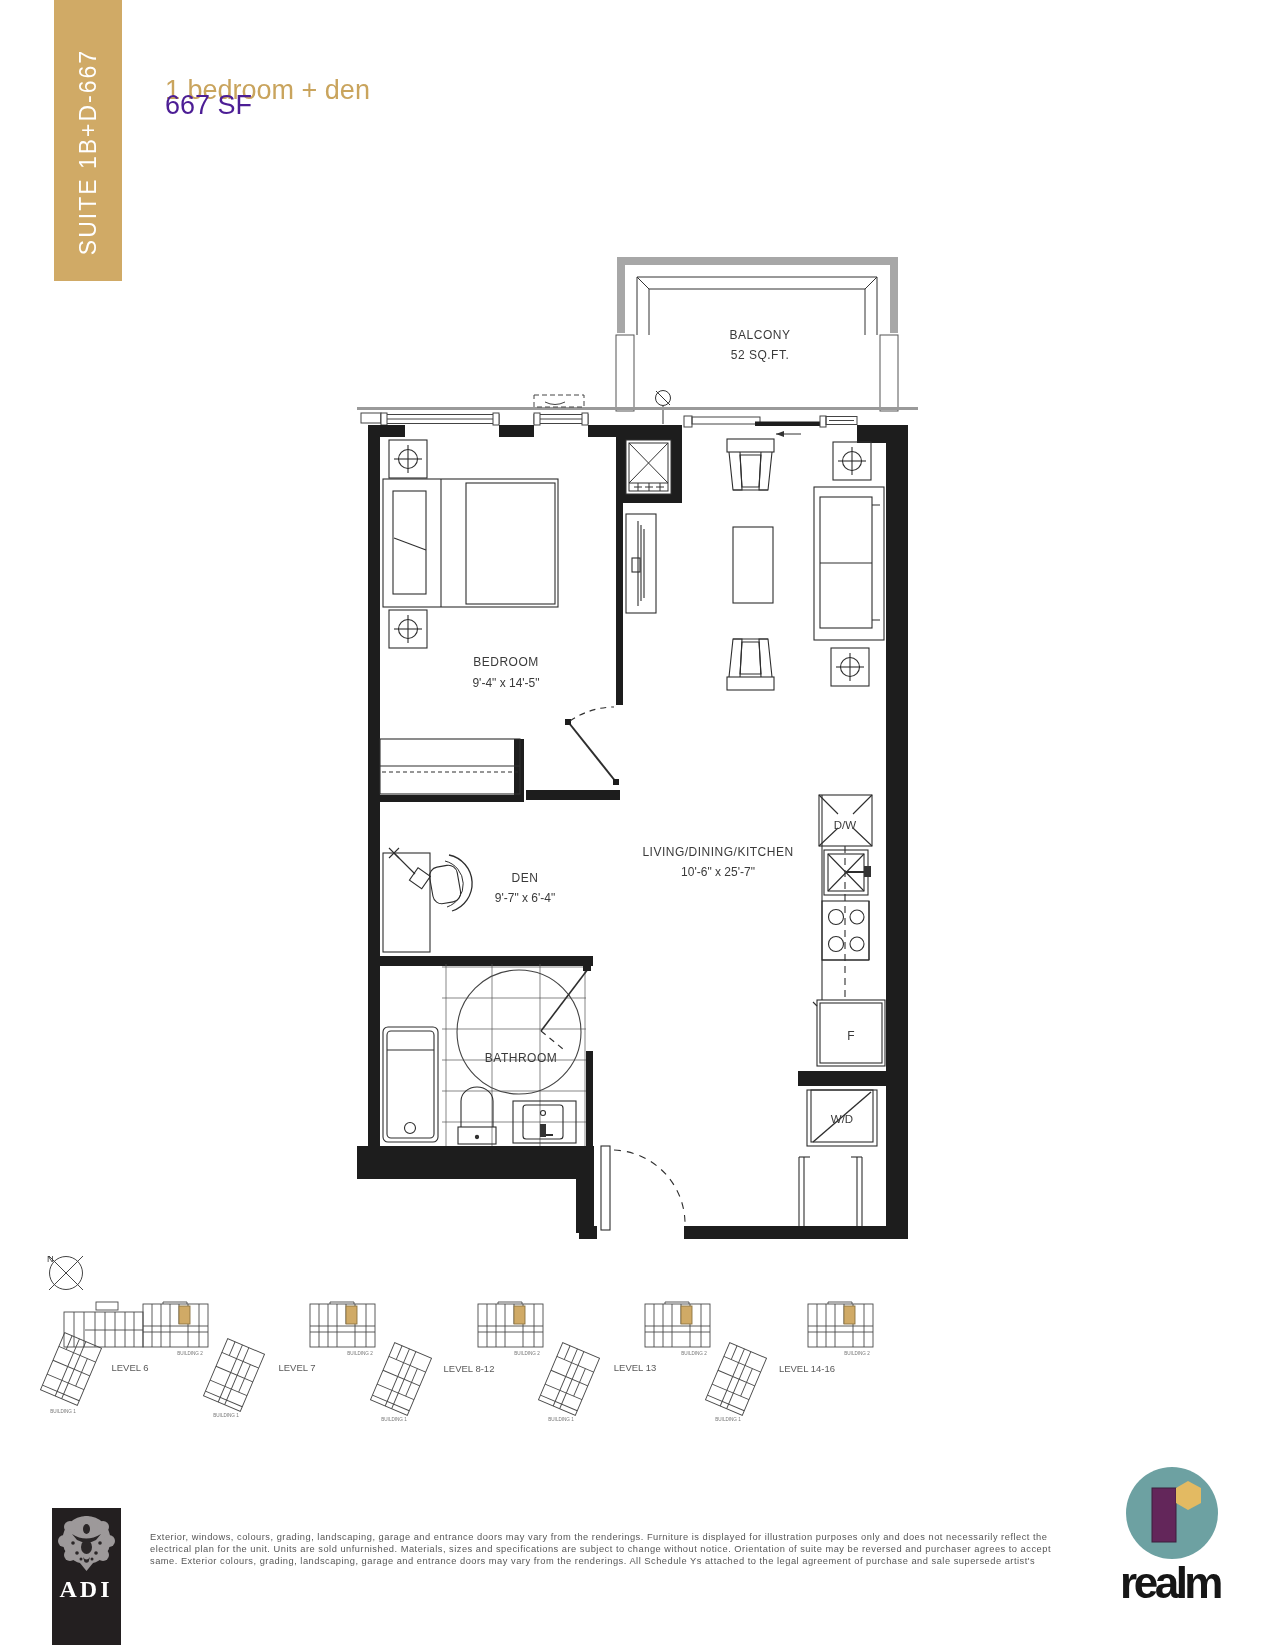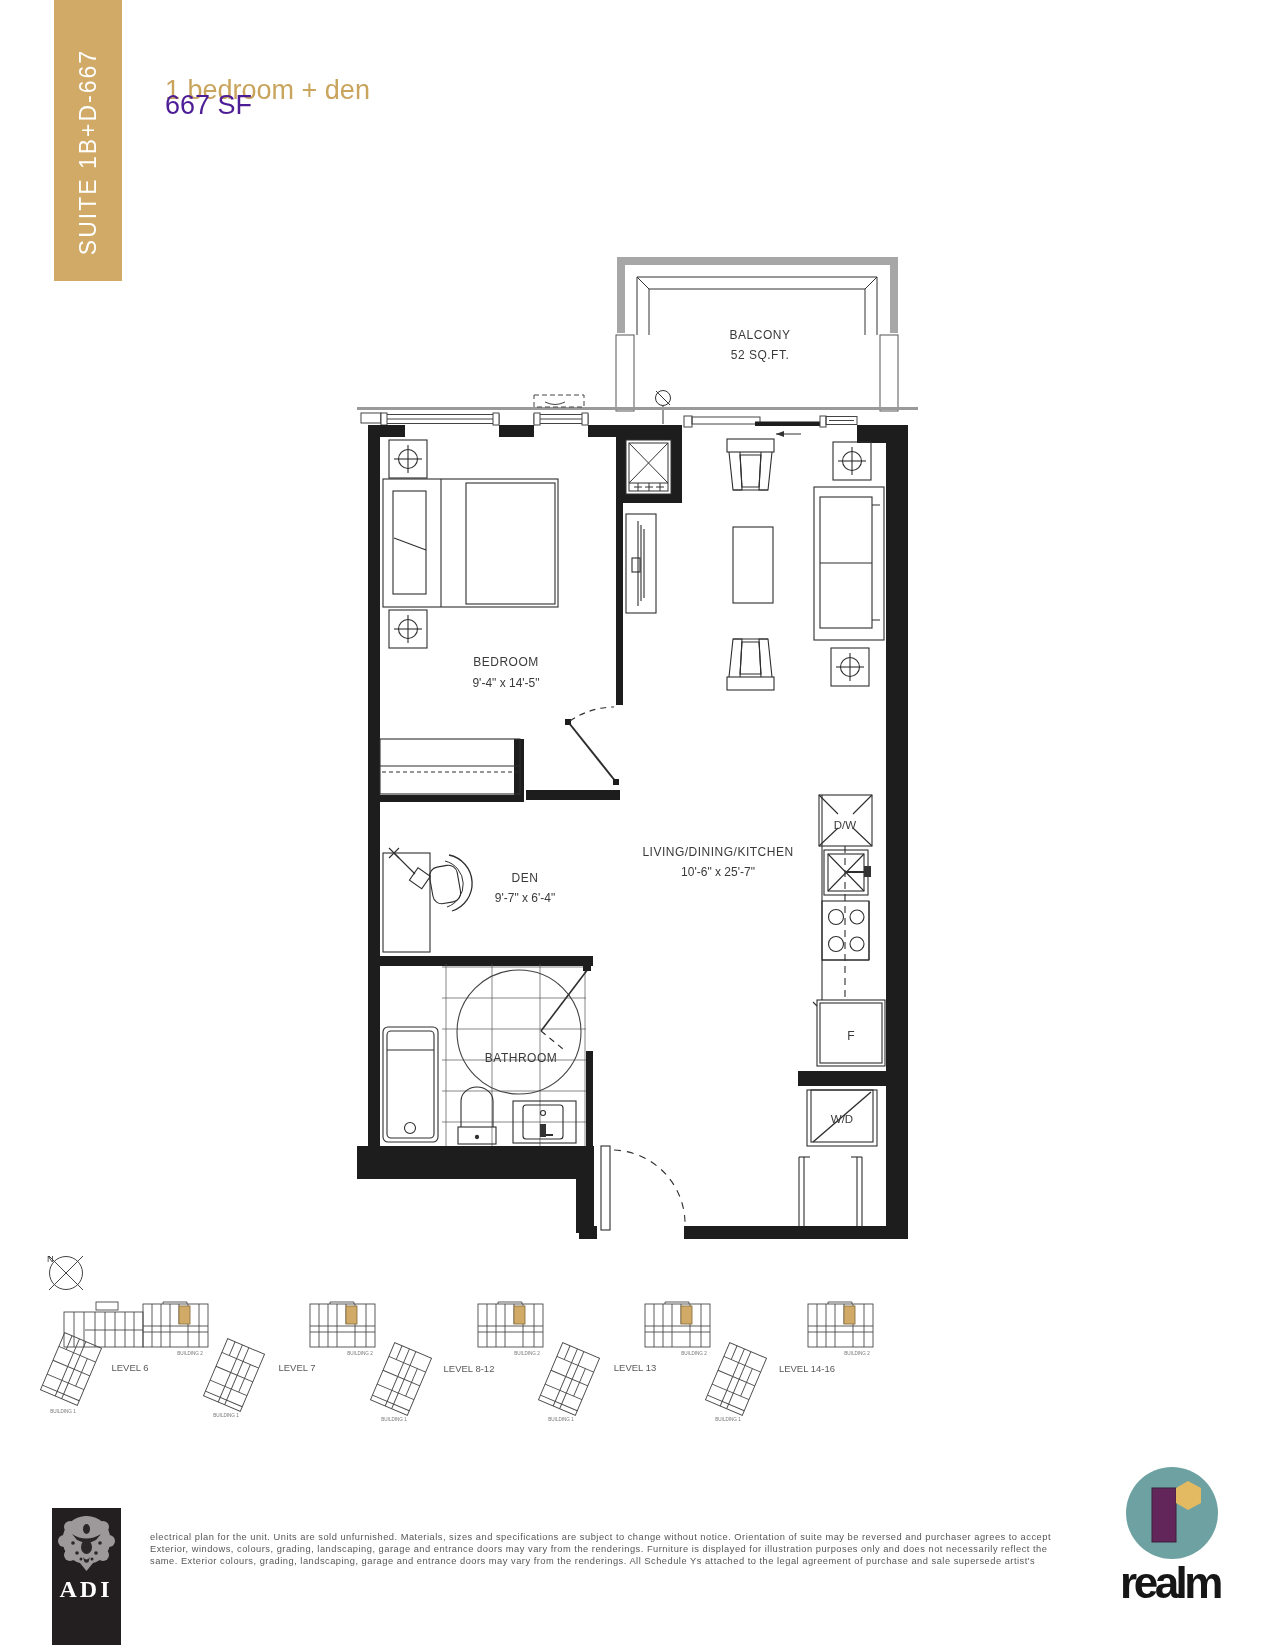--- a/index.html
+++ b/index.html
@@ -5,21 +5,21 @@
 html,body{margin:0;padding:0;}
 body{width:1275px;height:1650px;position:relative;background:#ffffff;font-family:"Liberation Sans",sans-serif;overflow:hidden;}
 #page{position:absolute;left:0;top:0;width:1275px;height:1650px;}
 .gold-bar{position:absolute;left:54px;top:0;width:68px;height:281px;background:#d0aa66;}
 .gold-bar span{position:absolute;left:50%;top:54%;transform:translate(-50%,-50%) rotate(-90deg);white-space:nowrap;color:#ffffff;font-size:23px;letter-spacing:2px;}
 .h1{position:absolute;left:165px;top:50px;color:#c9a45d;font-size:27px;margin-top:25px;}
 .h2{position:absolute;left:165px;top:90px;color:#4c1d95;font-size:27px;}
 #plansvg{position:absolute;left:0;top:0;z-index:5;}
 .adi{position:absolute;left:52px;top:1508px;width:69px;height:137px;background:#231f20;z-index:1;}
 .legal{position:absolute;left:150px;top:1531px;width:950px;color:#565656;font-size:9.3px;line-height:12.2px;letter-spacing:0.5px;white-space:nowrap;}
-.realm-word{position:absolute;left:1120px;top:1558px;width:100px;text-align:center;color:#161616;font-size:44px;font-weight:bold;letter-spacing:-3.5px;}
+.realm-word{position:absolute;left:1120px;top:1558px;width:100px;text-align:right;color:#161616;font-size:44px;font-weight:bold;letter-spacing:-3.5px;}
 </style>
 </head>
 <body>
 <div id="page">
   <div class="gold-bar">
       <span>SUITE 1B+D-667</span>
     </div>
   <div class="h1">1 bedroom + den</div>
   <div class="h2">667 SF</div>
 
@@ -363,18 +363,18 @@
         <circle cx="81" cy="1559" r="1.5"></circle>
         <circle cx="92" cy="1559" r="1.5"></circle>
         <path d="M83,1557 q3.5,5 7,0 l-1.5,5 q-2,1.5 -4,0 z"></path>
       </g>
       <text x="86" y="1597" font-family="Liberation Serif, serif" font-size="24" font-weight="bold" fill="#ffffff" text-anchor="middle" letter-spacing="3">ADI</text>
     </g>
   </svg>
 
   <div class="adi"></div>
   <div class="legal">
+    <div>Exterior, windows, colours, grading, landscaping, garage and entrance doors may vary from the renderings. Furniture is displayed for illustration purposes only and does not necessarily reflect the</div>
     <div>electrical plan for the unit. Units are sold unfurnished. Materials, sizes and specifications are subject to change without notice. Orientation of suite may be reversed and purchaser agrees to accept</div>
-    <div>Exterior, windows, colours, grading, landscaping, garage and entrance doors may vary from the renderings. Furniture is displayed for illustration purposes only and does not necessarily reflect the</div>
     <div>same. Exterior colours, grading, landscaping, garage and entrance doors may vary from the renderings. All Schedule Ys attached to the legal agreement of purchase and sale supersede artist's</div>
   </div>
   <div class="realm-word">realm</div>
 </div>
 
 </body></html>

